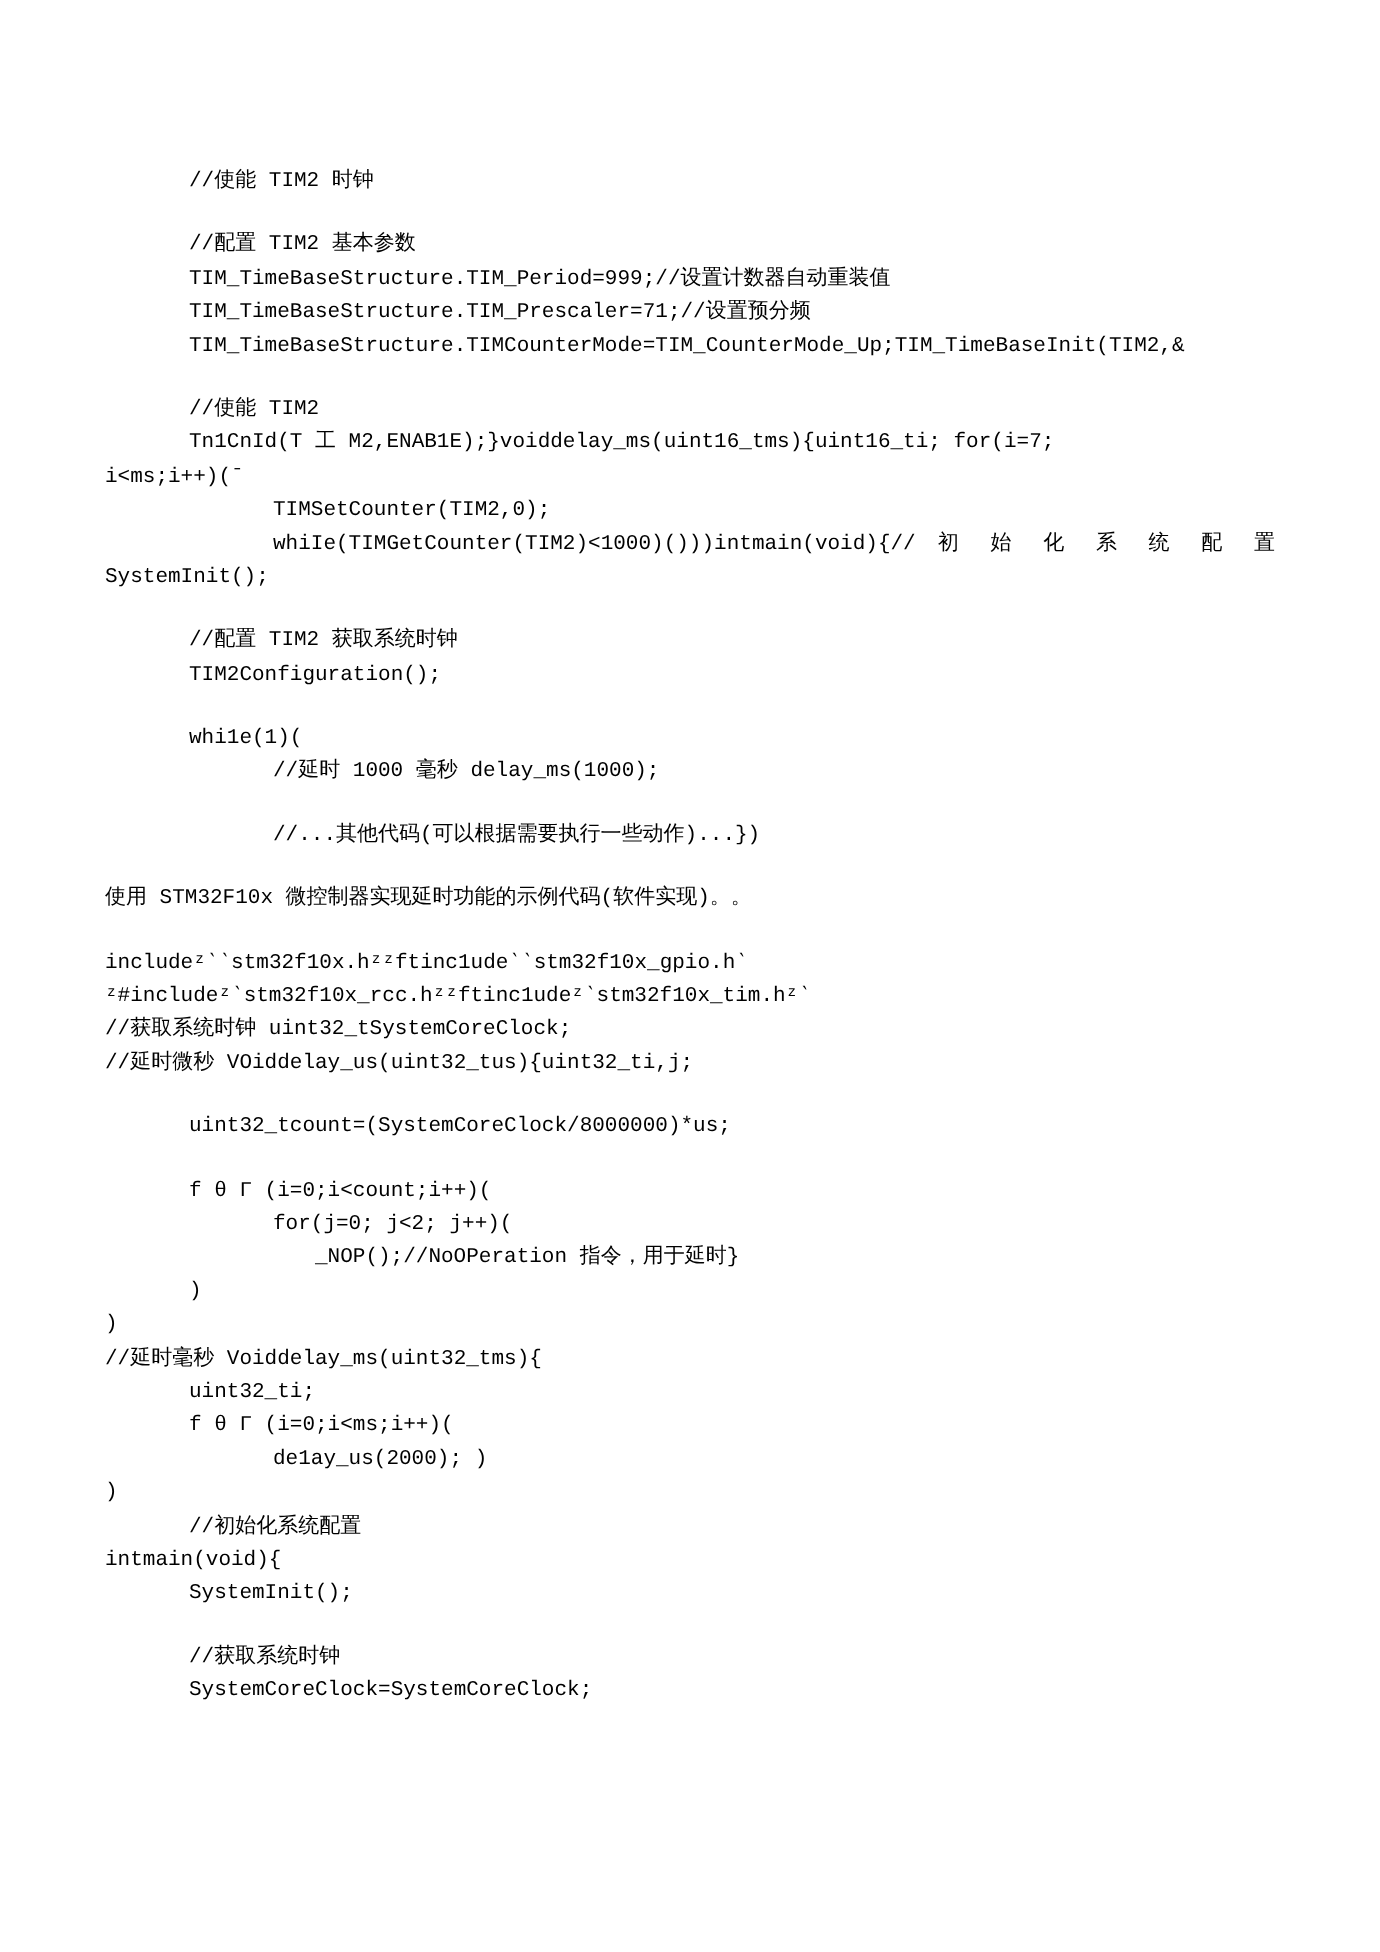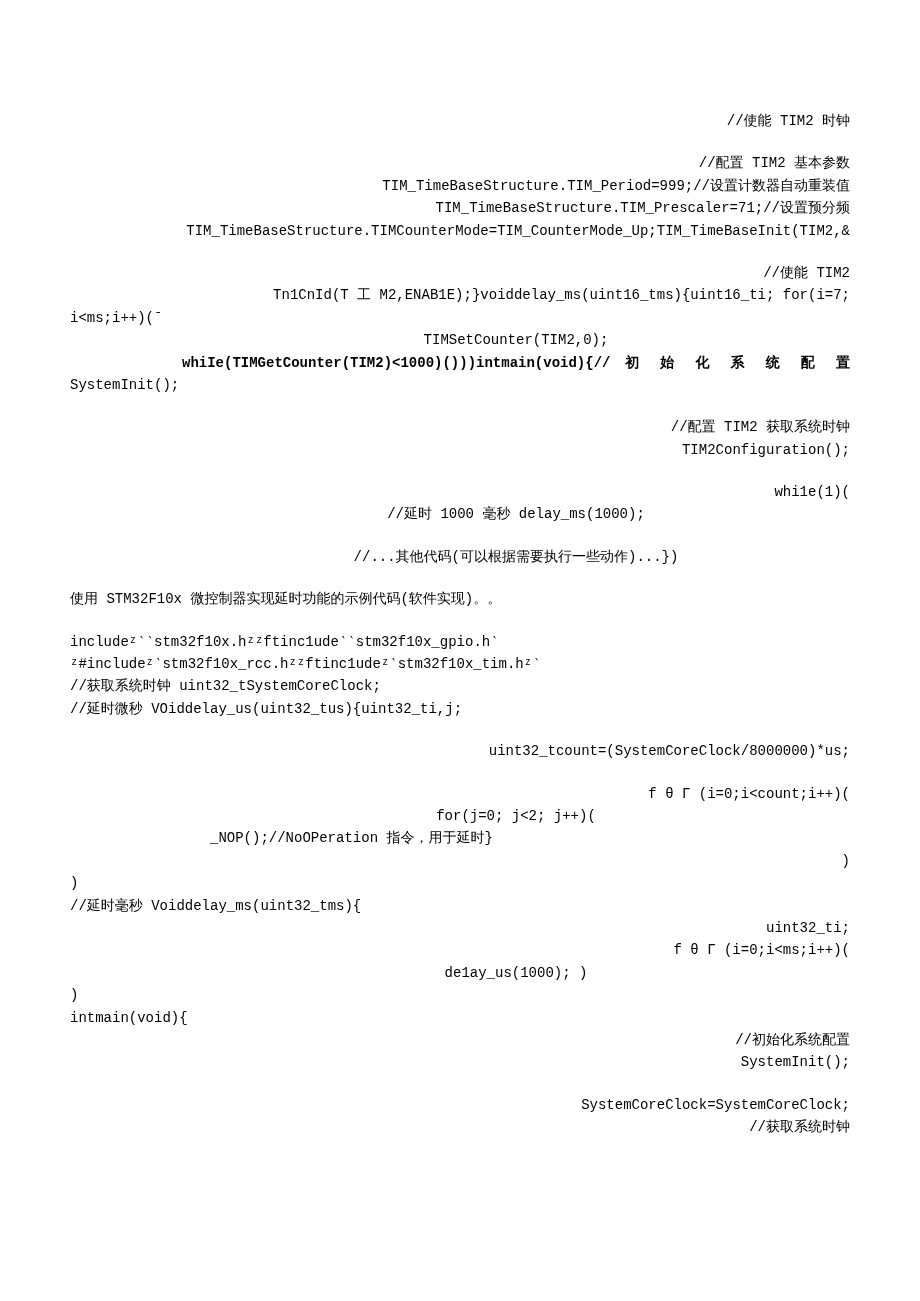--- a/index.html
+++ b/index.html
@@ -8,30 +8,29 @@
     padding: 0;
     width: 920px;
     font-family: "SimSun", "宋体", monospace;
     font-size: 14px;
     line-height: 1.6;
     color: #000;
   }
   .page {
     padding: 110px 70px 90px 70px;
   }
-  .indent1 { padding-left: 56px; text-align: right; }
-  .indent2 { padding-left: 112px; text-align: center; }
+  .indent1 { padding-left: 56px; }
+  .indent2 { padding-left: 112px; }
   .indent3 { padding-left: 140px; }
   .blank { height: 20px; }
   .para { margin: 0; white-space: pre-wrap; word-break: break-all; }
   .mono { font-family: "Courier New", "SimSun", monospace; }
   .justified {
     text-align: justify;
     text-align-last: justify;
-    font-weight: bold;
   }
 </style>
 </head>
 <body>
 
 <div class="page">
   <div id="content">
       <p class="para mono indent1">//使能 TIM2 时钟</p>
       <p class="para mono blank">&nbsp;</p>
       <p class="para mono indent1">//配置 TIM2 基本参数</p>
@@ -64,22 +63,22 @@
       <p class="para mono indent1">uint32_tcount=(SystemCoreClock/8000000)*us;</p>
       <p class="para mono blank">&nbsp;</p>
       <p class="para mono indent1">f θ Γ (i=0;i&lt;count;i++)(</p>
       <p class="para mono indent2">for(j=0; j&lt;2; j++)(</p>
       <p class="para mono indent3">_NOP();//NoOPeration 指令，用于延时}</p>
       <p class="para mono indent1">)</p>
       <p class="para mono ">)</p>
       <p class="para mono ">//延时毫秒 Voiddelay_ms(uint32_tms){</p>
       <p class="para mono indent1">uint32_ti;</p>
       <p class="para mono indent1">f θ Γ (i=0;i&lt;ms;i++)(</p>
-      <p class="para mono indent2">de1ay_us(1000); )</p>
+      <p class="para mono indent2">de1ay_us(2000); )</p>
       <p class="para mono ">)</p>
+      <p class="para mono indent1">//初始化系统配置</p>
       <p class="para mono ">intmain(void){</p>
-      <p class="para mono indent1">//初始化系统配置</p>
       <p class="para mono indent1">SystemInit();</p>
       <p class="para mono blank">&nbsp;</p>
+      <p class="para mono indent1">//获取系统时钟</p>
       <p class="para mono indent1">SystemCoreClock=SystemCoreClock;</p>
-      <p class="para mono indent1">//获取系统时钟</p>
     </div>
 </div>
 
 </body></html>

